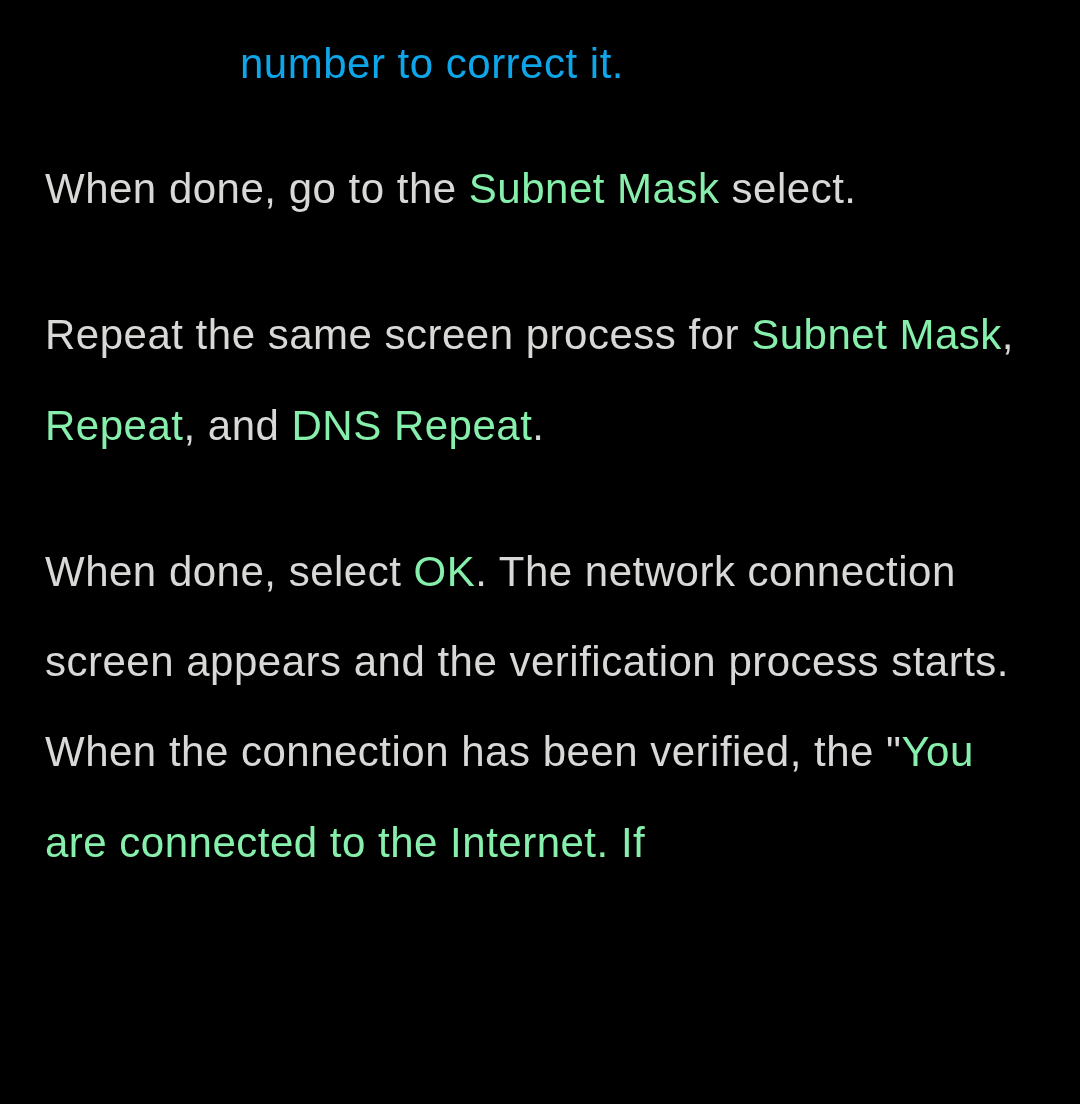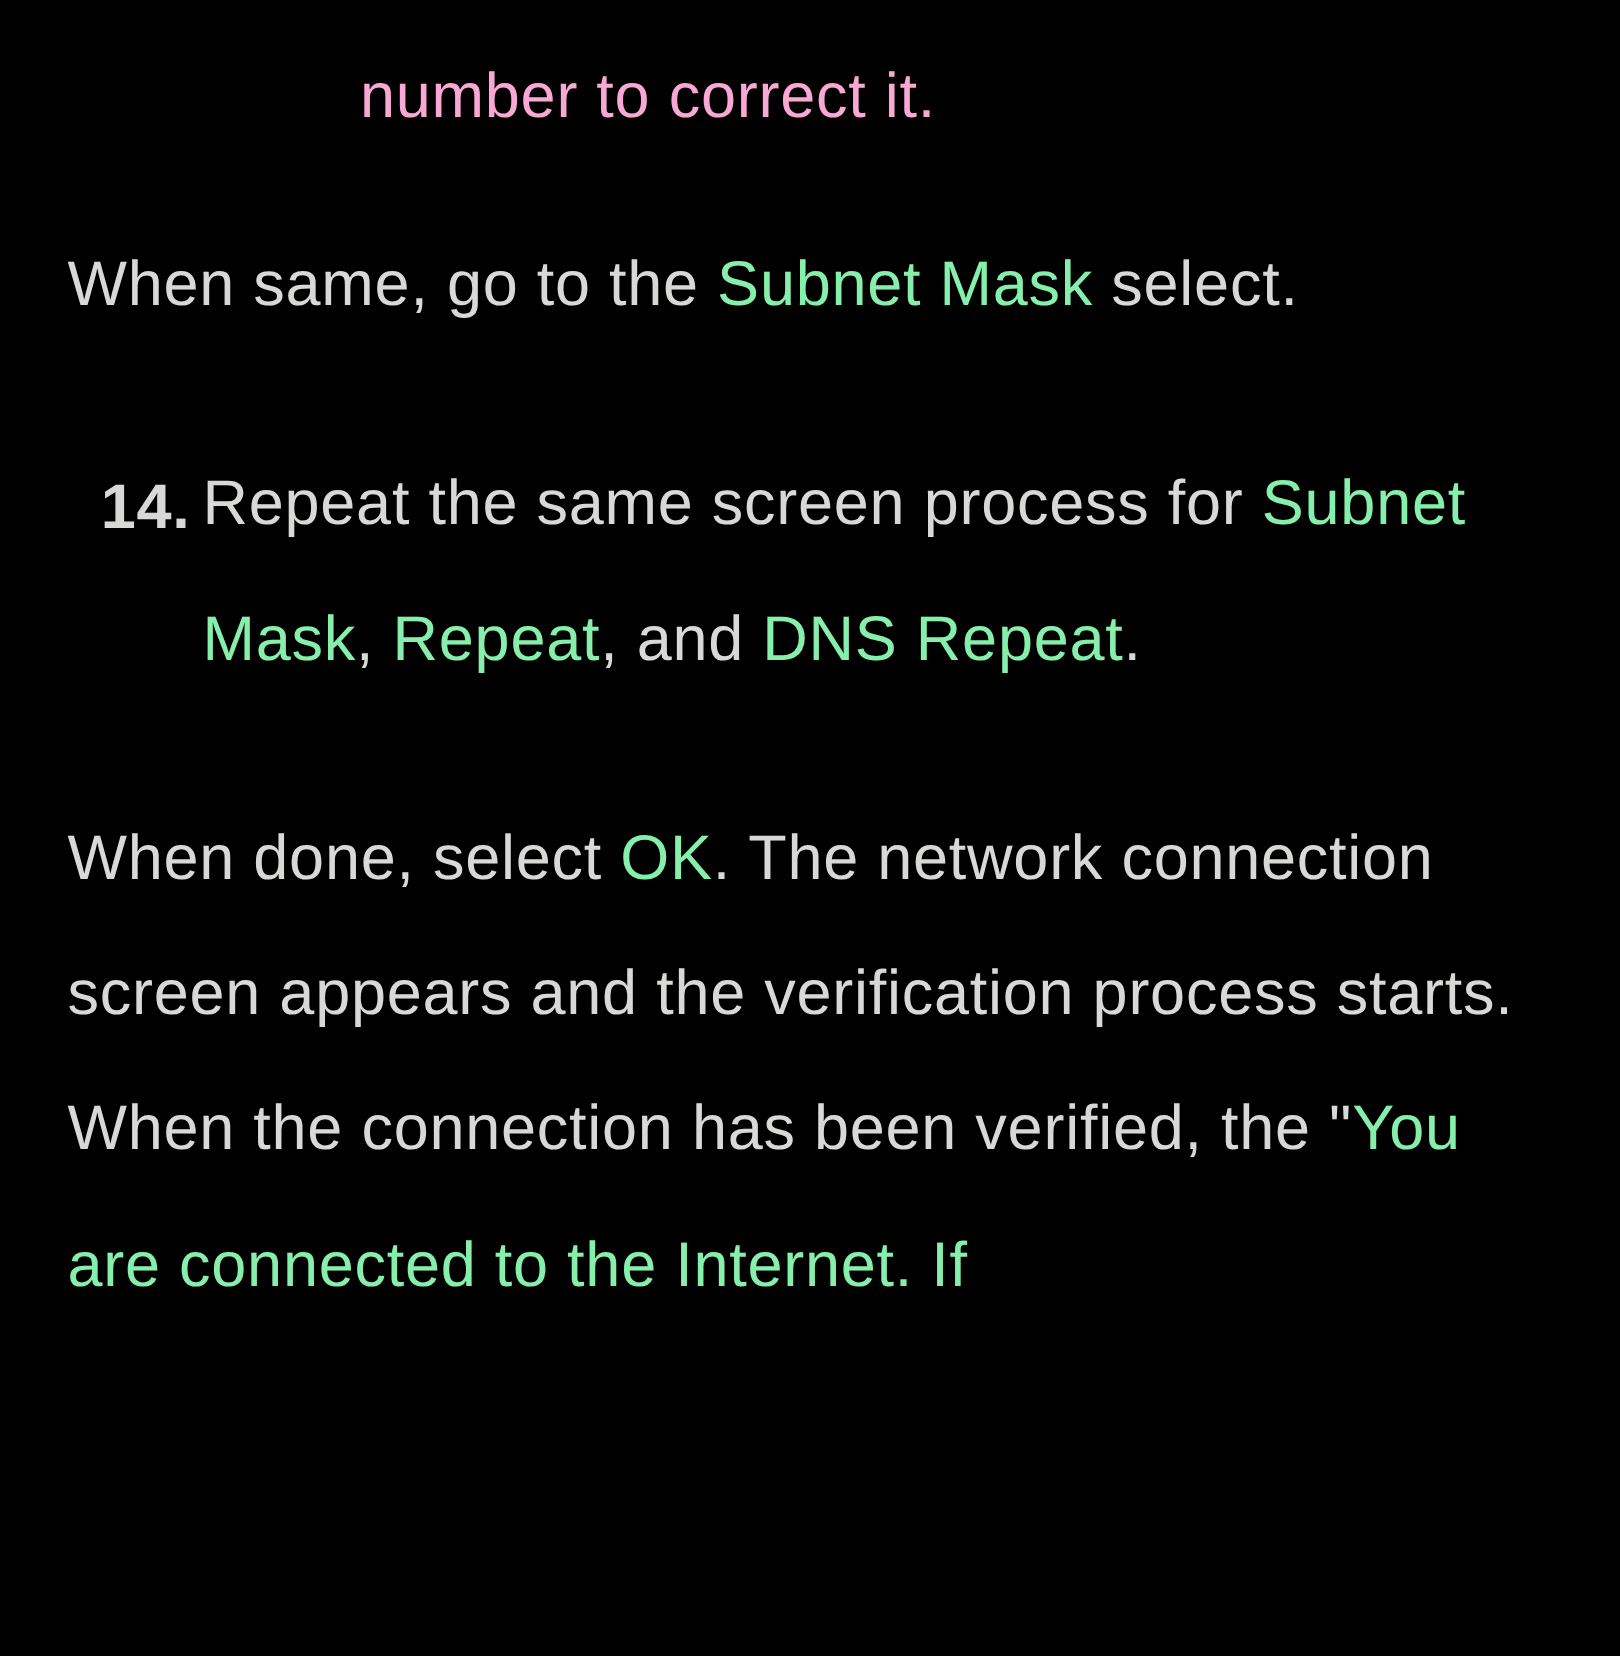--- a/index.html
+++ b/index.html
@@ -9,21 +9,21 @@
     }
     body {
       background-color: #000000;
       width: 1080px;
       height: 1104px;
       font-family: Arial, Helvetica, sans-serif;
       padding: 40px 45px 0 45px;
       overflow: hidden;
     }
     .fragment-line {
-      color: #f9a8d4;
+      color: #0ea5e9;
       font-size: 42px;
       margin-left: 195px;
       margin-bottom: 80px;
       letter-spacing: 0.5px;
     }
     .list-item {
       display: flex;
       margin-bottom: 80px;
     }
     .item-number {
@@ -48,22 +48,21 @@
       color: #86efac;
     }
   </style>
 </head>
 <body>
 
 <div class="fragment-line">number to correct it.</div>
 
 <div id="list-container">
     <div class="list-item">
-      <div class="item-content"><span>When same, go to the </span><span class="highlight">Subnet Mask</span><span> select.</span></div>
+      <div class="item-content"><span>When done, go to the </span><span class="highlight">Subnet Mask</span><span> select.</span></div>
     </div>
     <div class="list-item">
-      <div class="item-number">14.</div>
       <div class="item-content"><span>Repeat the same screen process for </span><span class="highlight">Subnet Mask</span><span>, </span><span class="highlight">Repeat</span><span>, and </span><span class="highlight">DNS Repeat</span><span>.</span></div>
     </div>
     <div class="list-item">
       <div class="item-content"><span>When done, select </span><span class="highlight">OK</span><span>. The network connection screen appears and the verification process starts. When the connection has been verified, the "</span><span class="highlight">You are connected to the Internet. If</span></div>
     </div>
   </div>
 
 </body></html>

